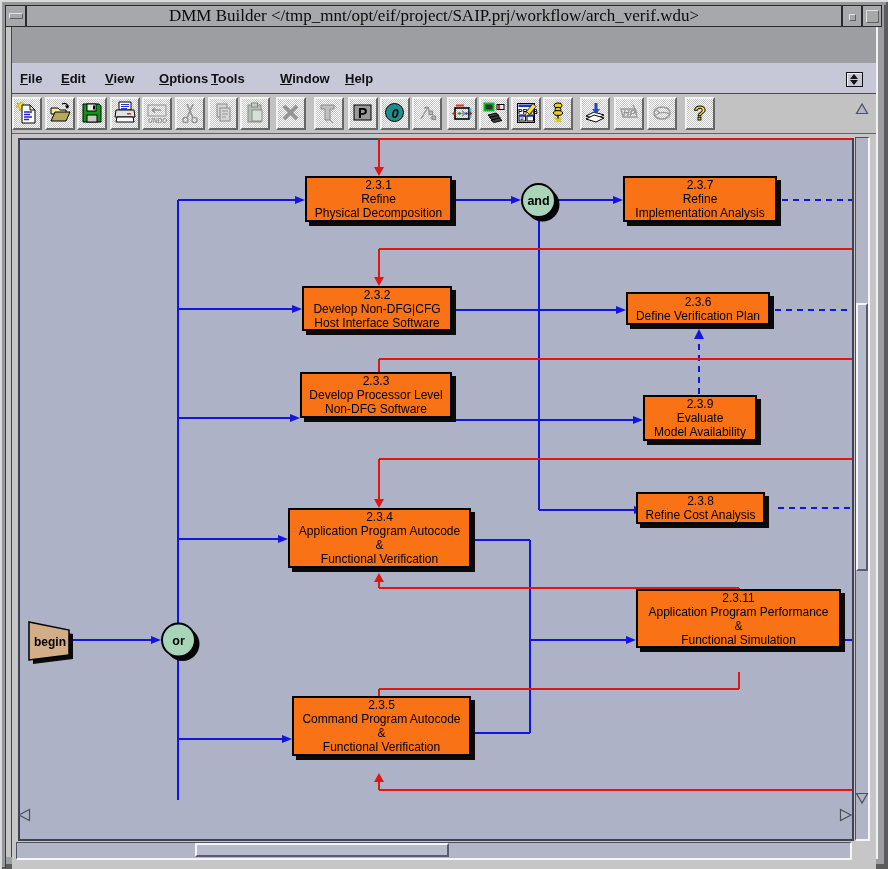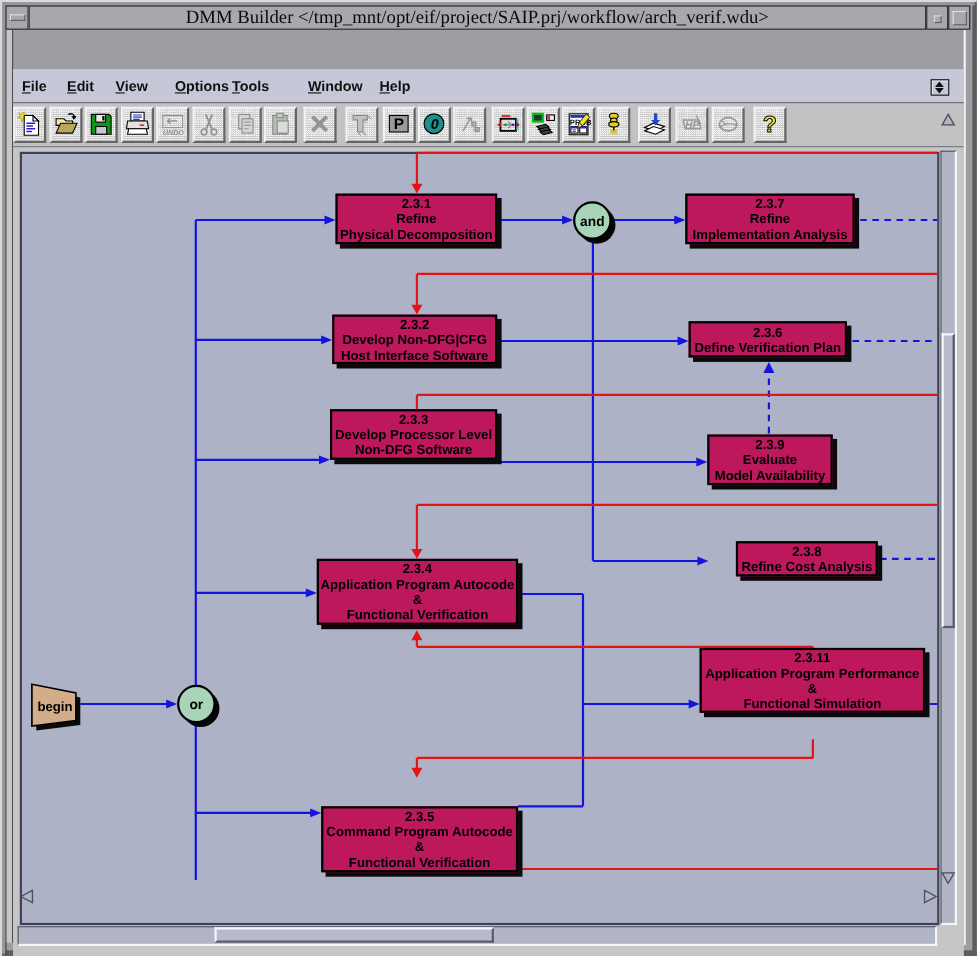--- a/index.html
+++ b/index.html
@@ -59,23 +59,23 @@
   #hthumb{left:183px;top:780px;width:254px;height:14px;background:#b8bbcb;
       border-top:2px solid #f4f6fc;border-left:2px solid #f4f6fc;border-right:2px solid #585c6c;border-bottom:2px solid #585c6c;box-sizing:border-box;}
   
   #st-sep{left:0;top:806px;width:864px;height:2px;background:#62626e;}
   #statusbar{left:0;top:808px;width:864px;height:23px;background:#a16207;}
   #stbox1{left:3px;top:1px;width:147px;height:21px;border:1px solid #707070;background:#c6c6c6;
       font-size:14px;color:#0a0a0a;line-height:21px;padding-left:24px;box-sizing:border-box;}
   #stbox2{left:155px;top:1px;width:697px;height:21px;border:1px solid #707070;background:#c6c6c6;box-sizing:border-box;}
   #cl-bot-hi{left:0;top:830px;width:864px;height:1px;background:#f0f0f0;}
   
-  .nbox{position:absolute;background:#be185d;border:2px solid #000;box-shadow:4px 4px 0 #0a0a0a;
+  .nbox{position:absolute;background:#f97316;border:2px solid #000;box-shadow:4px 4px 0 #0a0a0a;
      display:flex;align-items:center;justify-content:center;text-align:center;
-     font-size:12px;font-weight:bold;line-height:14px;color:#000;box-sizing:border-box;}
+     font-size:12px;font-weight:normal;line-height:14px;color:#000;box-sizing:border-box;}
 </style>
 </head>
 <body>
 <div class="abs" id="frame-outer"></div>
 <div class="abs" id="f-top-hi"></div>
 <div class="abs" id="f-left-hi"></div>
 <div class="abs" id="f-right-dk"></div>
 <div class="abs" id="f-bot-dk"></div>
 <div class="abs" style="left:2px;top:2px;width:3px;height:865px;background:#95979b"></div>
 <div class="abs" style="left:5px;top:2px;width:1px;height:866px;background:#3c3c42"></div>
@@ -392,25 +392,25 @@
     </div>
   <div class="nbox" style="left:626px;top:292px;width:144px;height:33px">
       <span>2.3.6<br>Define Verification Plan</span>
     </div>
   <div class="nbox" style="left:300px;top:372px;width:152px;height:46px">
       <span>2.3.3<br>Develop Processor Level<br>Non-DFG Software</span>
     </div>
   <div class="nbox" style="left:643px;top:395px;width:114px;height:46px">
       <span>2.3.9<br>Evaluate<br>Model Availability</span>
     </div>
-  <div class="nbox" style="left:669px;top:492px;width:129px;height:32px">
+  <div class="nbox" style="left:636px;top:492px;width:129px;height:32px">
       <span>2.3.8<br>Refine Cost Analysis</span>
     </div>
   <div class="nbox" style="left:288px;top:508px;width:183px;height:60px">
       <span>2.3.4<br>Application Program Autocode<br>&amp;<br>Functional Verification</span>
     </div>
   <div class="nbox" style="left:636px;top:589px;width:205px;height:59px">
       <span>2.3.11<br>Application Program Performance<br>&amp;<br>Functional Simulation</span>
     </div>
-  <div class="nbox" style="left:292px;top:733px;width:179px;height:60px">
+  <div class="nbox" style="left:292px;top:696px;width:179px;height:60px">
       <span>2.3.5<br>Command Program Autocode<br>&amp;<br>Functional Verification</span>
     </div>
 </div>
 
 </body></html>

